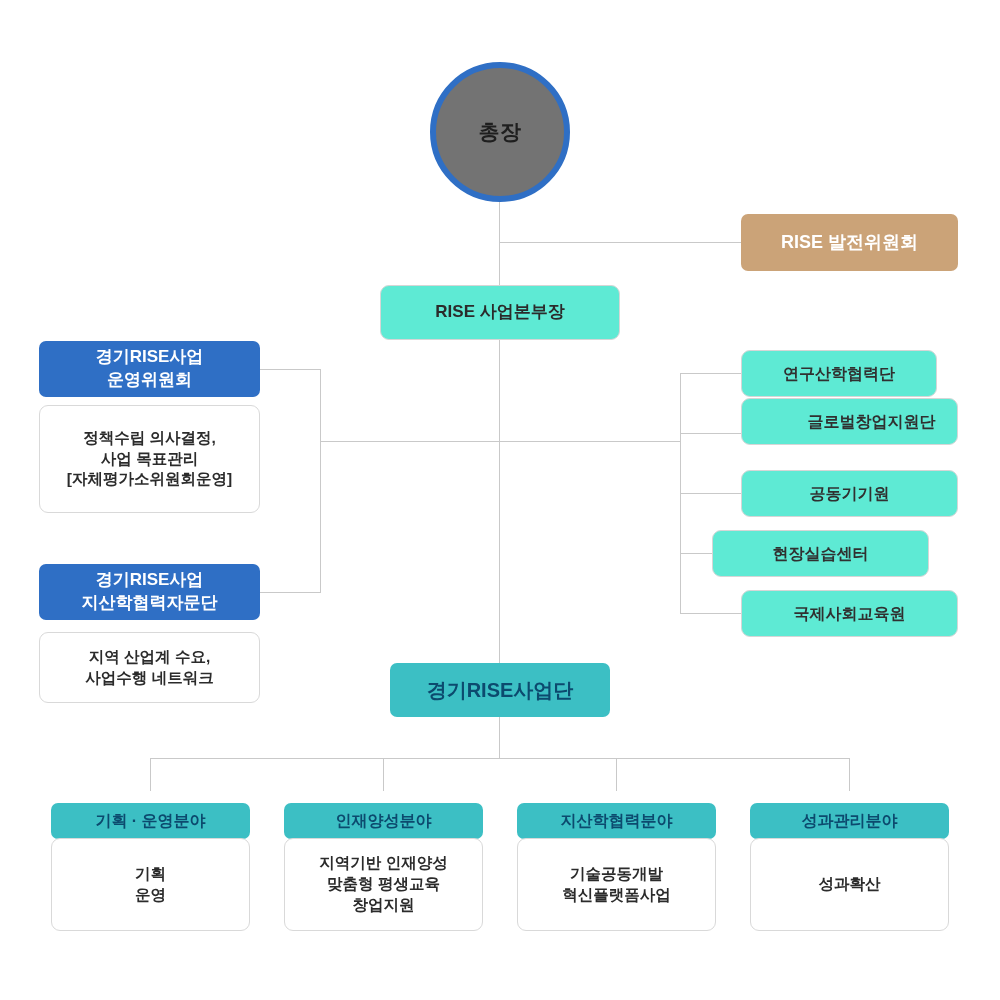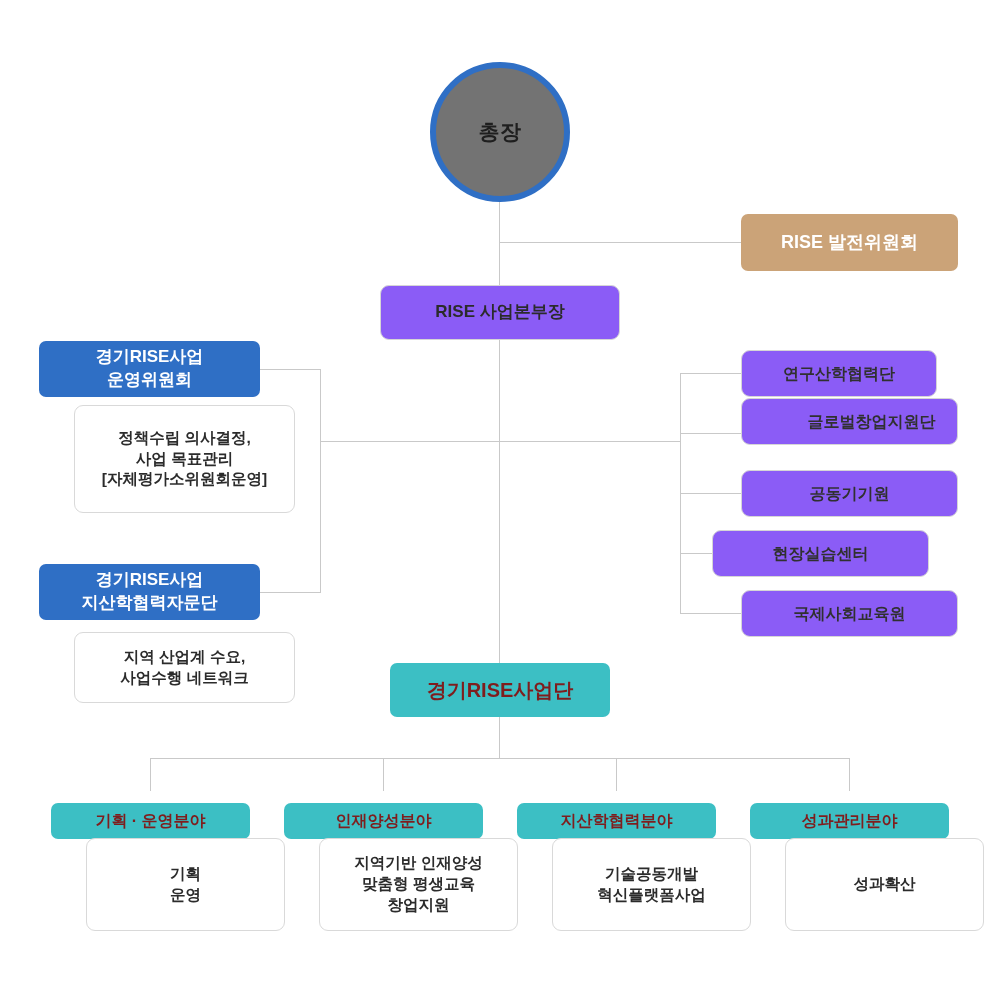--- a/index.html
+++ b/index.html
@@ -45,21 +45,21 @@
     border: 6px solid #2f6fc5;
     background: #737373;
     color: #1f1f1f;
     font-size: 21px;
     font-weight: 700;
     letter-spacing: .5px;
   }
 
   
   .plain-node {
-    background: #8b5cf6;
+    background: #5eead4;
     border: 1px solid #d6d6d6;
     border-radius: 9px;
     color: #2b2b2b;
     font-size: 17px;
     font-weight: 600;
   }
   .plain-node.small {
     font-size: 16px;
     font-weight: 600;
     color: #303030;
@@ -80,42 +80,41 @@
     border-radius: 7px;
     color: #ffffff;
     font-size: 17px;
     font-weight: 700;
   }
 
   
   .teal-node {
     background: #3cbfc4;
     border-radius: 7px;
-    color: #7f1d1d;
+    color: #0c4a6e;
     font-size: 17px;
     font-weight: 700;
   }
   .teal-node.big {
     font-size: 20px;
   }
   .teal-node.header {
     font-size: 16px;
     margin-top: 12px;
   }
 
   
   .desc-node {
     background: #ffffff;
     border: 1px solid #d9d9d9;
     border-radius: 9px;
     color: #2b2b2b;
     font-size: 15.5px;
     font-weight: 600;
     flex-direction: column;
-    margin-left: 35px;
   }
 </style>
 </head>
 <body>
 
 <div id="chart-root">
 
   <div class="line v" style="left:499px; top:202px; height:83px;"></div>
 
   <div class="line h" style="left:499px; top:242px; width:242px;"></div>

